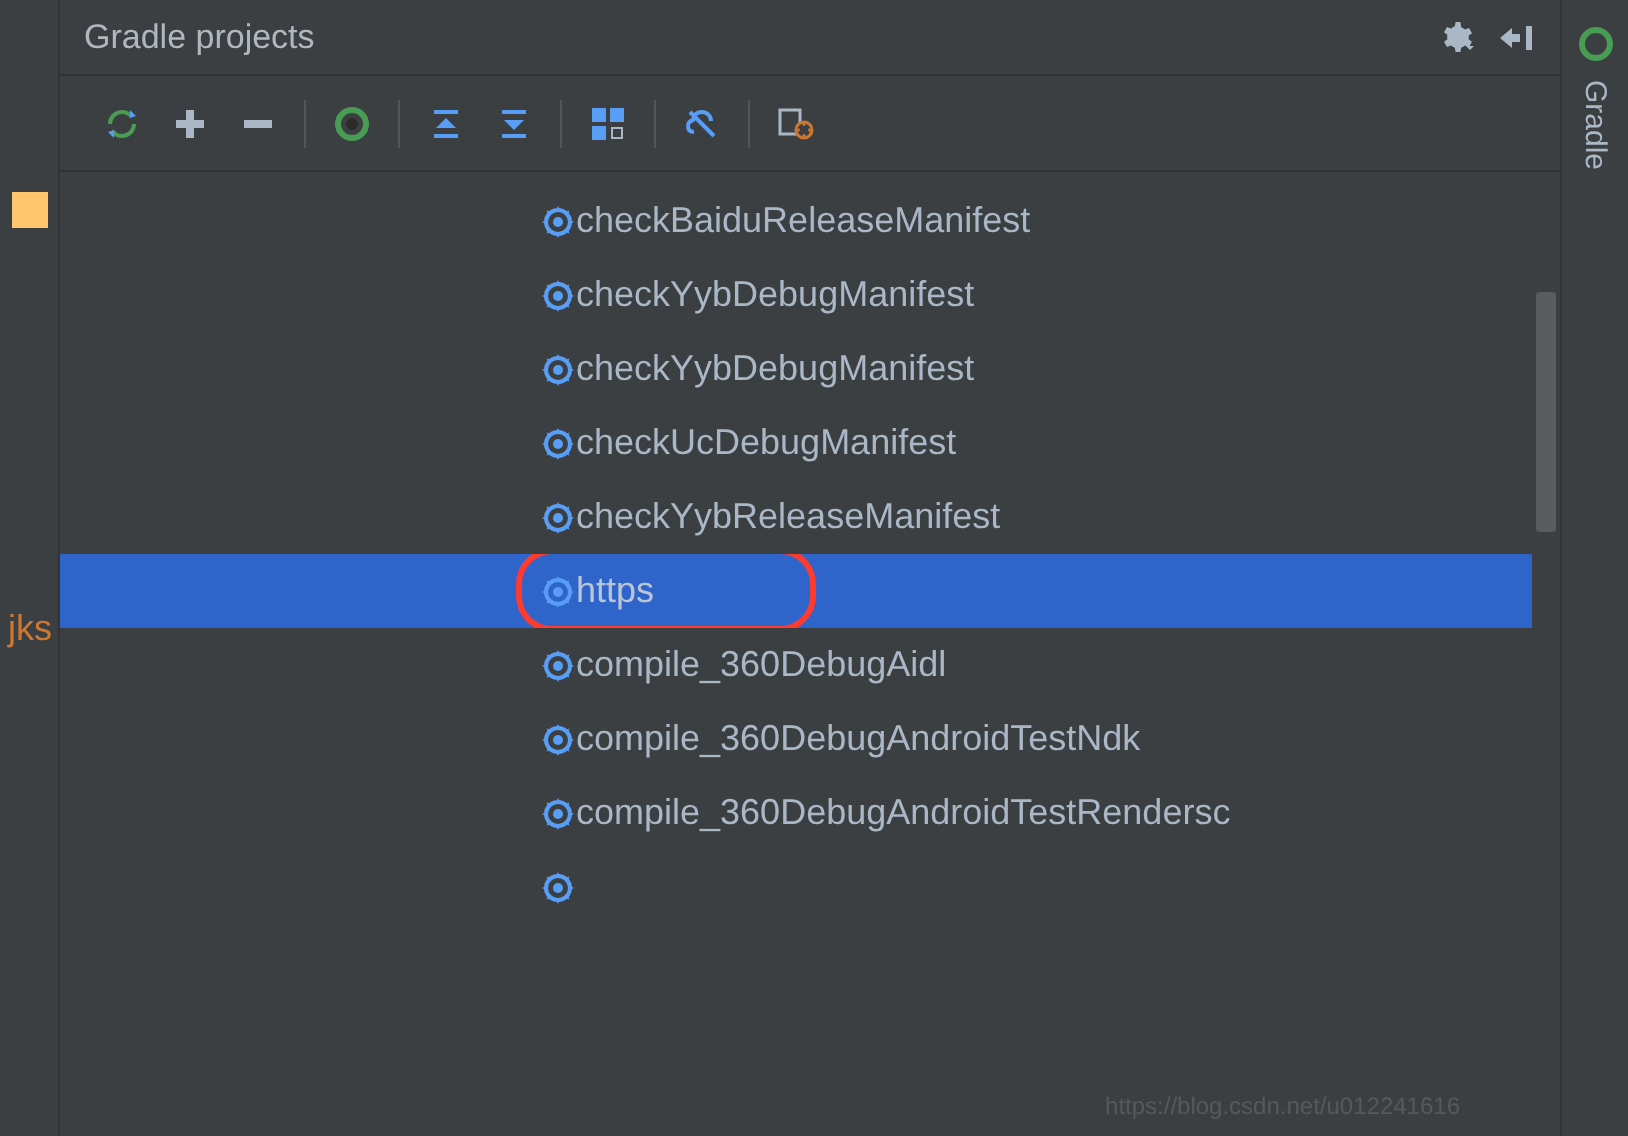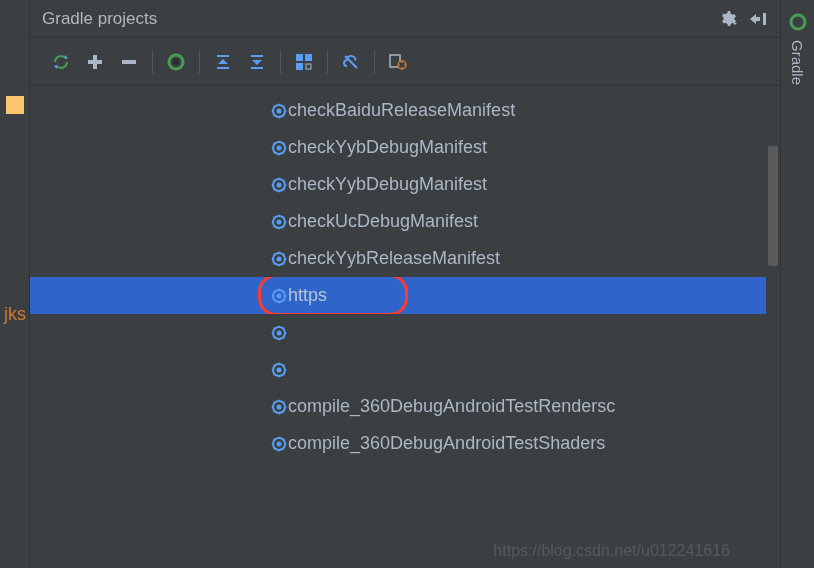--- a/index.html
+++ b/index.html
@@ -156,21 +156,21 @@
       writing-mode: vertical-rl;
       color: #a9b7c6;
       font-size: 15px;
       margin-top: 8px;
     }
     .watermark {
       position: absolute;
       bottom: 8px;
       right: 50px;
       color: #666;
-      font-size: 16px;
+      font-size: 12px;
       opacity: 0.65;
     }
     svg { display: block; }
   </style>
 </head>
 <body>
 
 <div class="left-gutter">
   <div class="gutter-content">
     <div class="yellow-mark"></div>
@@ -323,49 +323,50 @@
           <div class="highlight-circle"></div>
         </div>
         <div class="task-item">
           <span class="task-icon">
             <svg width="18" height="18" viewBox="0 0 18 18">
               <circle cx="9" cy="9" r="6" fill="none" stroke="#589df6" stroke-width="2"></circle>
               <circle cx="9" cy="9" r="2.5" fill="#589df6"></circle>
               <path fill="#589df6" d="M9 1l1 2h-2zM9 17l-1-2h2zM1 9l2-1v2zM17 9l-2 1v-2zM3.3 3.3l2 .6-1.4 1.4zM14.7 14.7l-2-.6 1.4-1.4zM14.7 3.3l-.6 2-1.4-1.4zM3.3 14.7l.6-2 1.4 1.4z"></path>
             </svg>
           </span>
-        </div>
-        <div class="task-item">
-          <span class="task-icon">
-            <svg width="18" height="18" viewBox="0 0 18 18">
-              <circle cx="9" cy="9" r="6" fill="none" stroke="#589df6" stroke-width="2"></circle>
-              <circle cx="9" cy="9" r="2.5" fill="#589df6"></circle>
-              <path fill="#589df6" d="M9 1l1 2h-2zM9 17l-1-2h2zM1 9l2-1v2zM17 9l-2 1v-2zM3.3 3.3l2 .6-1.4 1.4zM14.7 14.7l-2-.6 1.4-1.4zM14.7 3.3l-.6 2-1.4-1.4zM3.3 14.7l.6-2 1.4 1.4z"></path>
-            </svg>
-          </span>
+          <span>compile_360DebugAidl</span>
+        </div>
+        <div class="task-item">
+          <span class="task-icon">
+            <svg width="18" height="18" viewBox="0 0 18 18">
+              <circle cx="9" cy="9" r="6" fill="none" stroke="#589df6" stroke-width="2"></circle>
+              <circle cx="9" cy="9" r="2.5" fill="#589df6"></circle>
+              <path fill="#589df6" d="M9 1l1 2h-2zM9 17l-1-2h2zM1 9l2-1v2zM17 9l-2 1v-2zM3.3 3.3l2 .6-1.4 1.4zM14.7 14.7l-2-.6 1.4-1.4zM14.7 3.3l-.6 2-1.4-1.4zM3.3 14.7l.6-2 1.4 1.4z"></path>
+            </svg>
+          </span>
+          <span>compile_360DebugAndroidTestNdk</span>
         </div>
         <div class="task-item">
           <span class="task-icon">
             <svg width="18" height="18" viewBox="0 0 18 18">
               <circle cx="9" cy="9" r="6" fill="none" stroke="#589df6" stroke-width="2"></circle>
               <circle cx="9" cy="9" r="2.5" fill="#589df6"></circle>
               <path fill="#589df6" d="M9 1l1 2h-2zM9 17l-1-2h2zM1 9l2-1v2zM17 9l-2 1v-2zM3.3 3.3l2 .6-1.4 1.4zM14.7 14.7l-2-.6 1.4-1.4zM14.7 3.3l-.6 2-1.4-1.4zM3.3 14.7l.6-2 1.4 1.4z"></path>
             </svg>
           </span>
           <span>compile_360DebugAndroidTestRendersc</span>
         </div>
         <div class="task-item">
           <span class="task-icon">
             <svg width="18" height="18" viewBox="0 0 18 18">
               <circle cx="9" cy="9" r="6" fill="none" stroke="#589df6" stroke-width="2"></circle>
               <circle cx="9" cy="9" r="2.5" fill="#589df6"></circle>
               <path fill="#589df6" d="M9 1l1 2h-2zM9 17l-1-2h2zM1 9l2-1v2zM17 9l-2 1v-2zM3.3 3.3l2 .6-1.4 1.4zM14.7 14.7l-2-.6 1.4-1.4zM14.7 3.3l-.6 2-1.4-1.4zM3.3 14.7l.6-2 1.4 1.4z"></path>
             </svg>
           </span>
-          <span>compile_360DebugAndroidTestShaders</span>
         </div>
         <div class="scrollbar-track">
         <div class="scrollbar-thumb"></div>
       </div>
     </div>
   </div>
   <div class="watermark">https://blog.csdn.net/u012241616</div>
 </div>
 
 <div class="right-sidebar">

